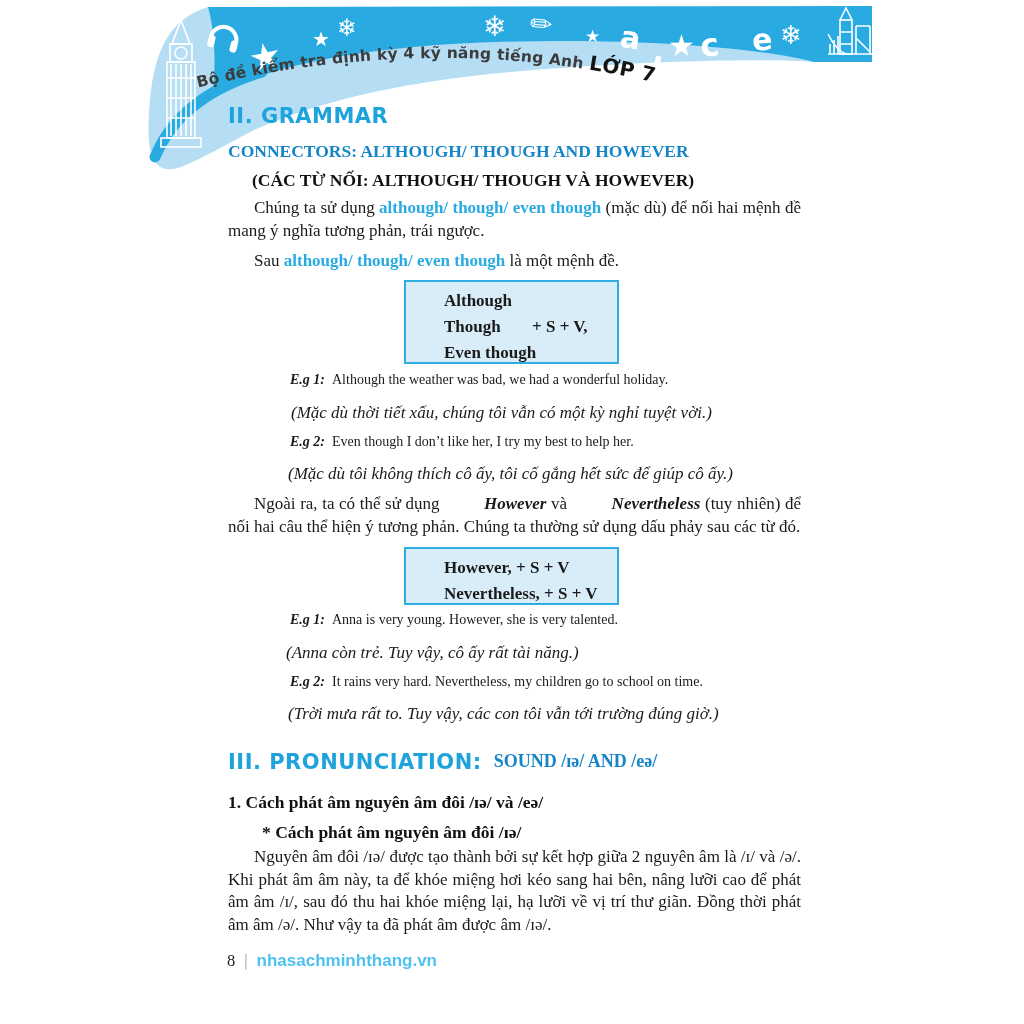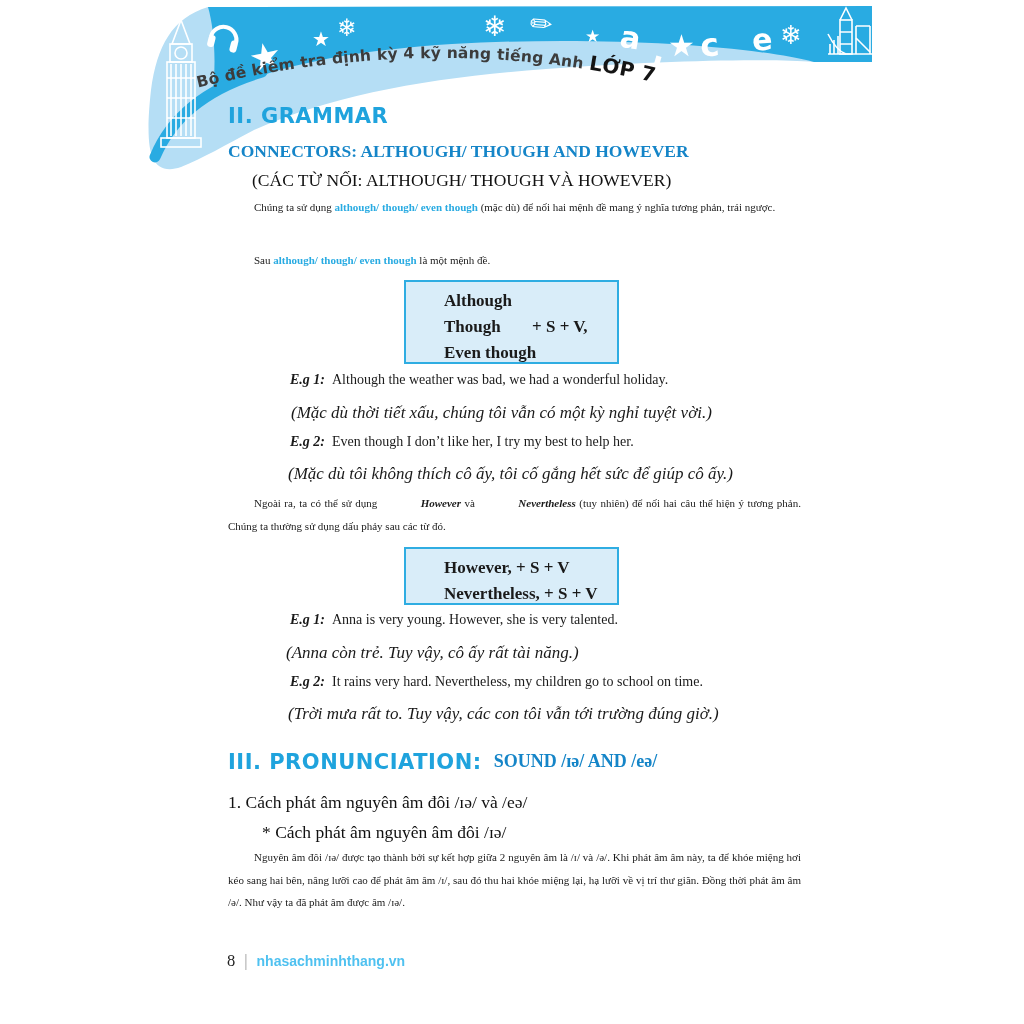--- a/index.html
+++ b/index.html
@@ -11,39 +11,39 @@
   .abs{position:absolute;}
   
   .h-comic{
     font-family:"DejaVu Sans",sans-serif;font-weight:800;color:#1fa3dd;
     font-size:21px;letter-spacing:.5px;white-space:nowrap;
   }
   .h-serif-blue{
     font-family:"Liberation Serif",serif;font-weight:bold;color:#1585c8;
     font-size:17.5px;white-space:nowrap;text-align:center;
   }
-  .h-serif-black{font-weight:normal;font-size:17.5px;color:#111;white-space:nowrap;text-align:center;}
-  .para{width:573px;font-size:11px;line-height:23px;text-align:justify;text-indent:26px;}
+  .h-serif-black{font-weight:bold;font-size:17.5px;color:#111;white-space:nowrap;text-align:center;}
+  .para{width:573px;font-size:17px;line-height:23px;text-align:justify;text-indent:26px;}
   .inline-blue{color:#29abe2;font-weight:bold;}
   .bi{font-weight:bold;font-style:italic;margin-left:40px;}
   .eg-row{font-size:14px;white-space:nowrap;margin-left:36px;}
   .eg-label{font-weight:bold;font-style:italic;margin-right:7px;}
   .tr-row{font-size:17px;font-style:italic;white-space:nowrap;}
   .gbox{
     background:#d9edf9;border:2px solid #2fade2;
     font-weight:bold;font-size:17px;line-height:26px;
     padding:6px 0 6px 38px;box-sizing:border-box;width:215px;
   }
   .w88{display:inline-block;width:88px;}
   .footer{font-size:16.5px;white-space:nowrap;}
   .footer .pageno{color:#222;}
   .footer .sep{color:#9a9a9a;padding:0 9px;font-weight:300;}
   .footer .site{
     color:#4fc1f0;font-family:"Liberation Sans",sans-serif;font-weight:bold;
-    text-decoration:none;font-size:14px;
+    text-decoration:none;font-size:17px;
   }
   .hdr-title{font-family:"DejaVu Sans",sans-serif;font-weight:bold;fill:#3c3c3c;letter-spacing:.2px;}
   .hdr-glyph{font-family:"DejaVu Sans",sans-serif;fill:#ffffff;}
 </style>
 </head>
 <body>
 
 <div class="page">
 
   <svg class="abs" style="top:0;left:0" width="1024" height="178" viewBox="0 0 1024 178">

